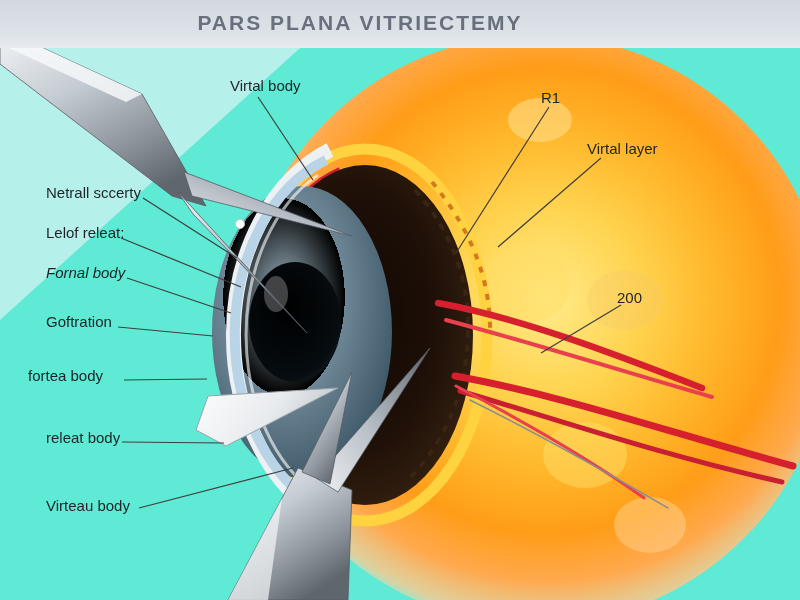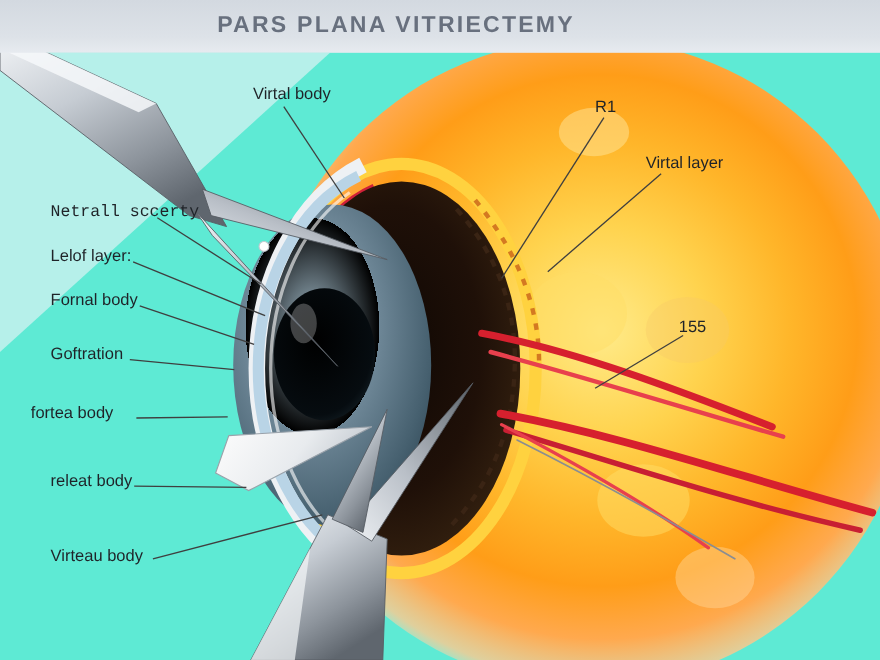--- a/index.html
+++ b/index.html
@@ -139,22 +139,22 @@
       <line x1="621" y1="305" x2="541" y2="353"></line>
     </g>
   </svg>
 
   <div class="header-band"></div>
   <div class="page-title">PARS PLANA VITRIECTEMY</div>
 
   <div class="label" style="left:230px;top:77px;">Virtal body</div>
   <div class="label" style="left:541px;top:89px;">R1</div>
   <div class="label" style="left:587px;top:140px;">Virtal layer</div>
-  <div class="label" style="left:46px;top:184px;font-family:Liberation Mono, monospace;">Netrall sccerty</div>
-  <div class="label" style="left:46px;top:224px;">Lelof layer:</div>
-  <div class="label" style="left:46px;top:264px;">Fornal body</div>
+  <div class="label" style="left:46px;top:184px;">Netrall sccerty</div>
+  <div class="label" style="left:46px;top:224px;">Lelof releat:</div>
+  <div class="label" style="left:46px;top:264px;font-style:italic;">Fornal body</div>
   <div class="label" style="left:46px;top:313px;">Goftration</div>
   <div class="label" style="left:28px;top:367px;">fortea body</div>
   <div class="label" style="left:46px;top:429px;">releat body</div>
   <div class="label" style="left:46px;top:497px;">Virteau body</div>
-  <div class="label" style="left:617px;top:289px;">155</div>
+  <div class="label" style="left:617px;top:289px;">200</div>
 
 </div>
 
 </body></html>

